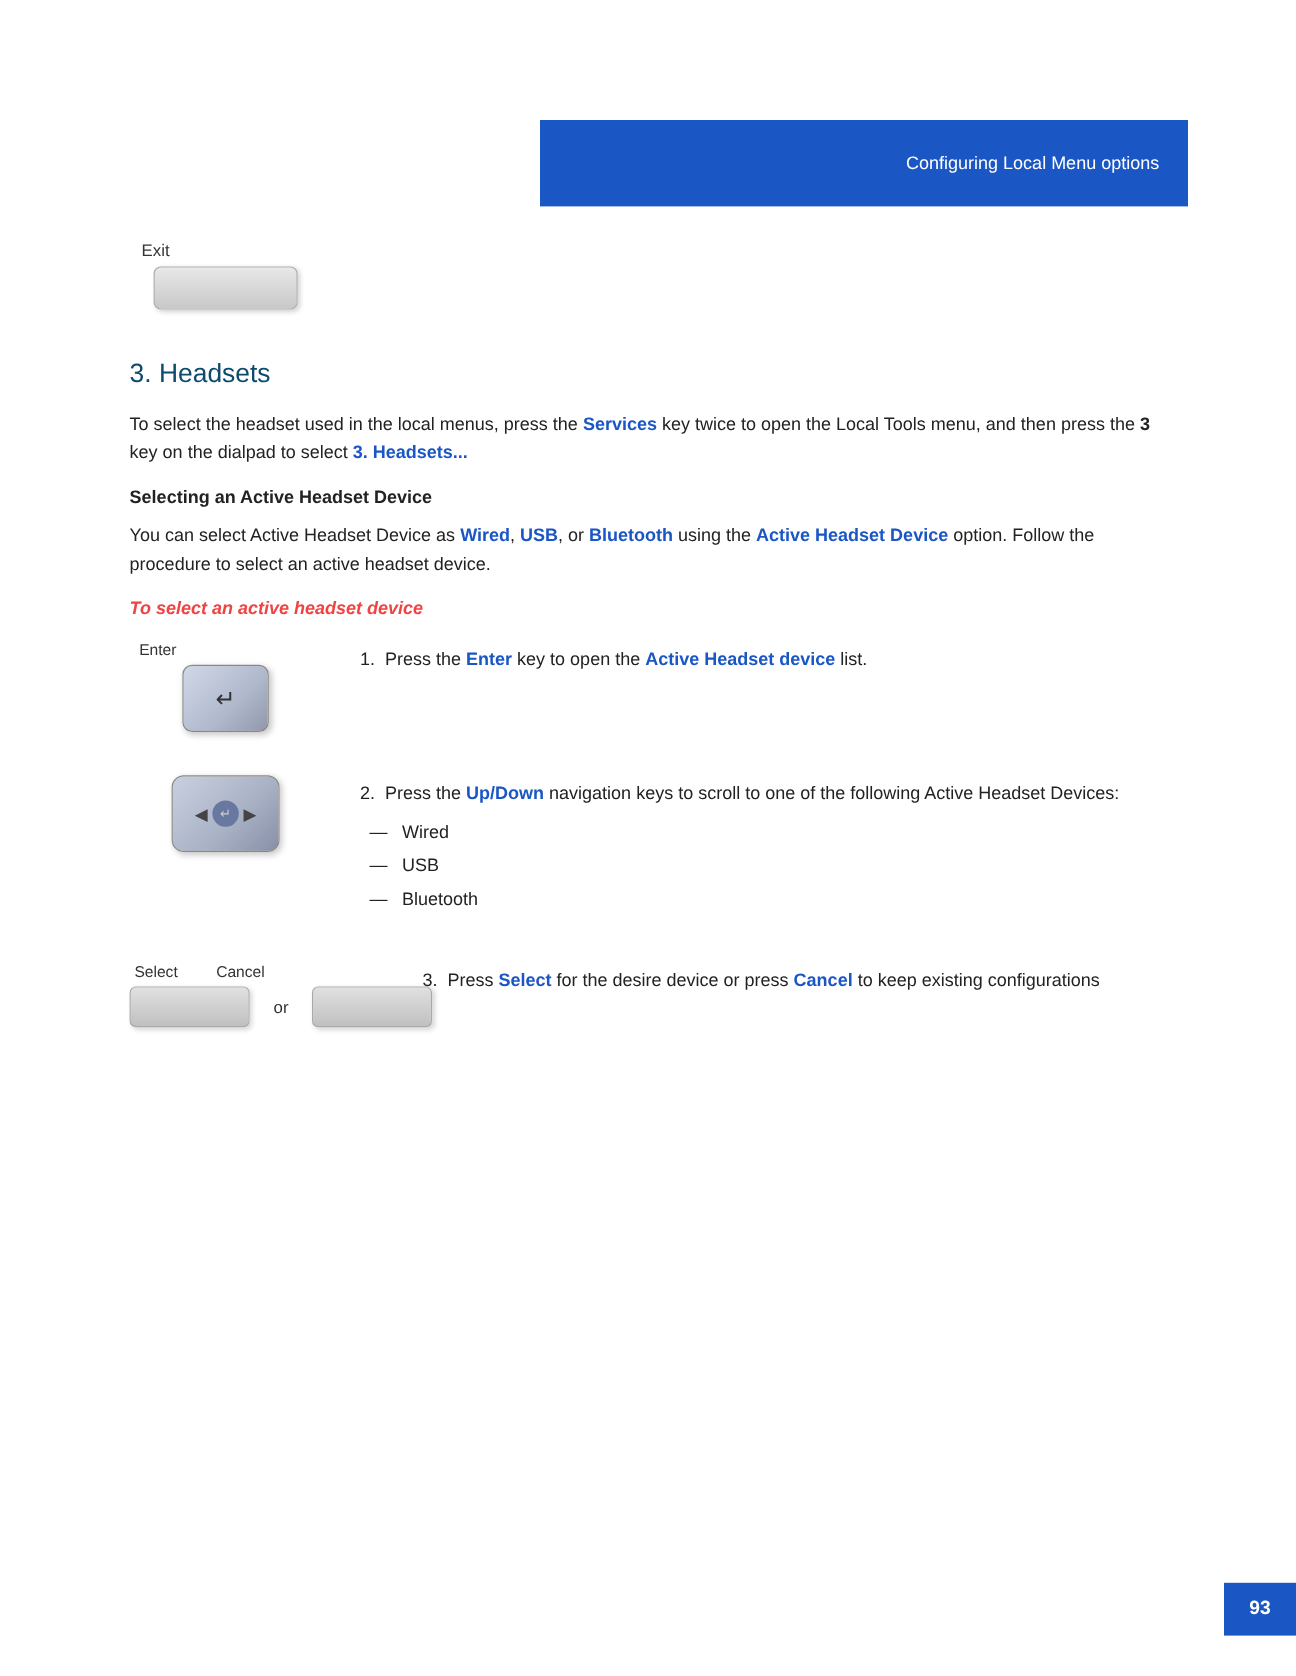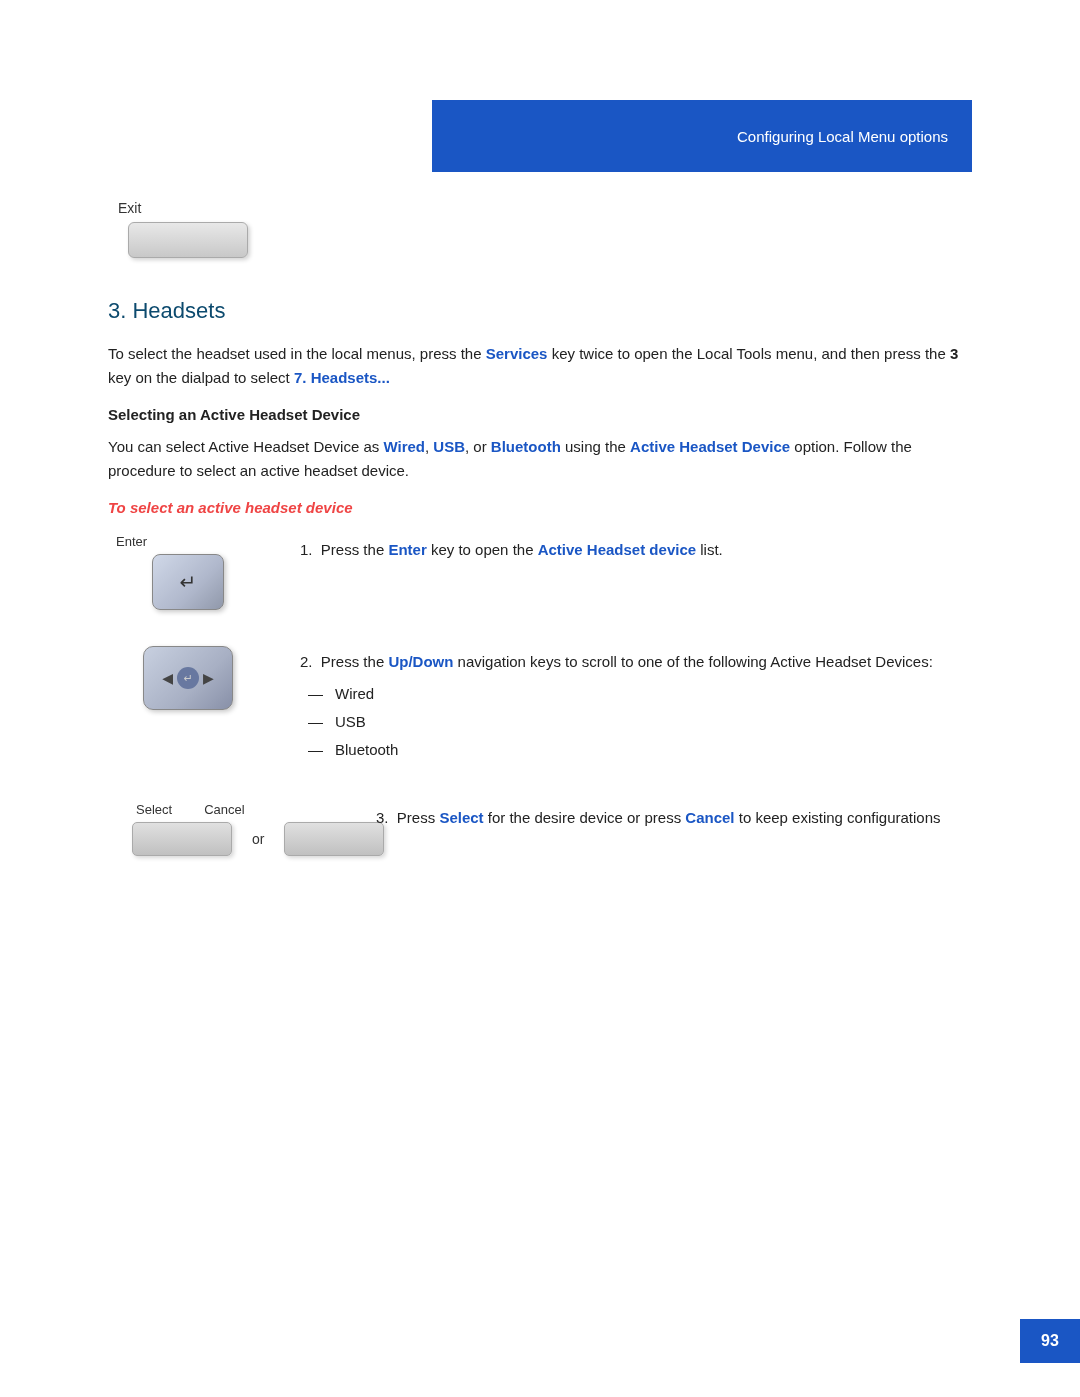--- a/index.html
+++ b/index.html
@@ -22,21 +22,21 @@
       padding: 0;
     }
 
     
     .header-bar {
       background: #1a56c4;
       width: 540px;
       height: 72px;
       position: absolute;
       top: 100px;
-      right: 108px;
+      right: 90px;
       display: flex;
       align-items: center;
       justify-content: flex-end;
       padding-right: 24px;
     }
 
     .header-bar-title {
       color: #fff;
       font-size: 15px;
       font-weight: normal;
@@ -228,21 +228,20 @@
     .dash {
       margin-right: 12px;
       font-size: 15px;
     }
 
     
     .select-cancel-row {
       display: flex;
       align-items: flex-start;
       margin-bottom: 36px;
-      margin-left: 24px;
     }
 
     .select-cancel-area {
       width: 220px;
       flex-shrink: 0;
       display: flex;
       flex-direction: column;
       align-items: flex-start;
       margin-right: 24px;
     }
@@ -312,21 +311,21 @@
       <div class="exit-button-area">
         <span class="exit-label">Exit</span>
         <div class="button-img"></div>
       </div>
     </div>
 
     <h2 class="section-heading">3.  Headsets</h2>
 
 
     <p class="para">
-      <span>To select the headset used in the local menus, press the </span><span class="bold-blue">Services</span><span> key twice to open the Local Tools menu, and then press the </span><span class="bold">3</span><span> key on the dialpad to select </span><span class="bold-blue">7. Headsets...</span>
+      <span>To select the headset used in the local menus, press the </span><span class="bold-blue">Services</span><span> key twice to open the Local Tools menu, and then press the </span><span class="bold">3</span><span> key on the dialpad to select </span><span class="bold-blue">3. Headsets...</span>
     </p>
 
     <p class="sub-heading">Selecting an Active Headset Device</p>
 
     <p class="para">
       <span>You can select Active Headset Device as </span><span class="bold-blue">Wired</span>, <span class="bold-blue">USB</span>, or <span class="bold-blue">Bluetooth</span><span> using the </span><span class="bold-blue">Active Headset Device</span><span> option. Follow the procedure to select an active headset device.</span>
     </p>
 
     <p class="italic-heading">To select an active headset device</p>
 

